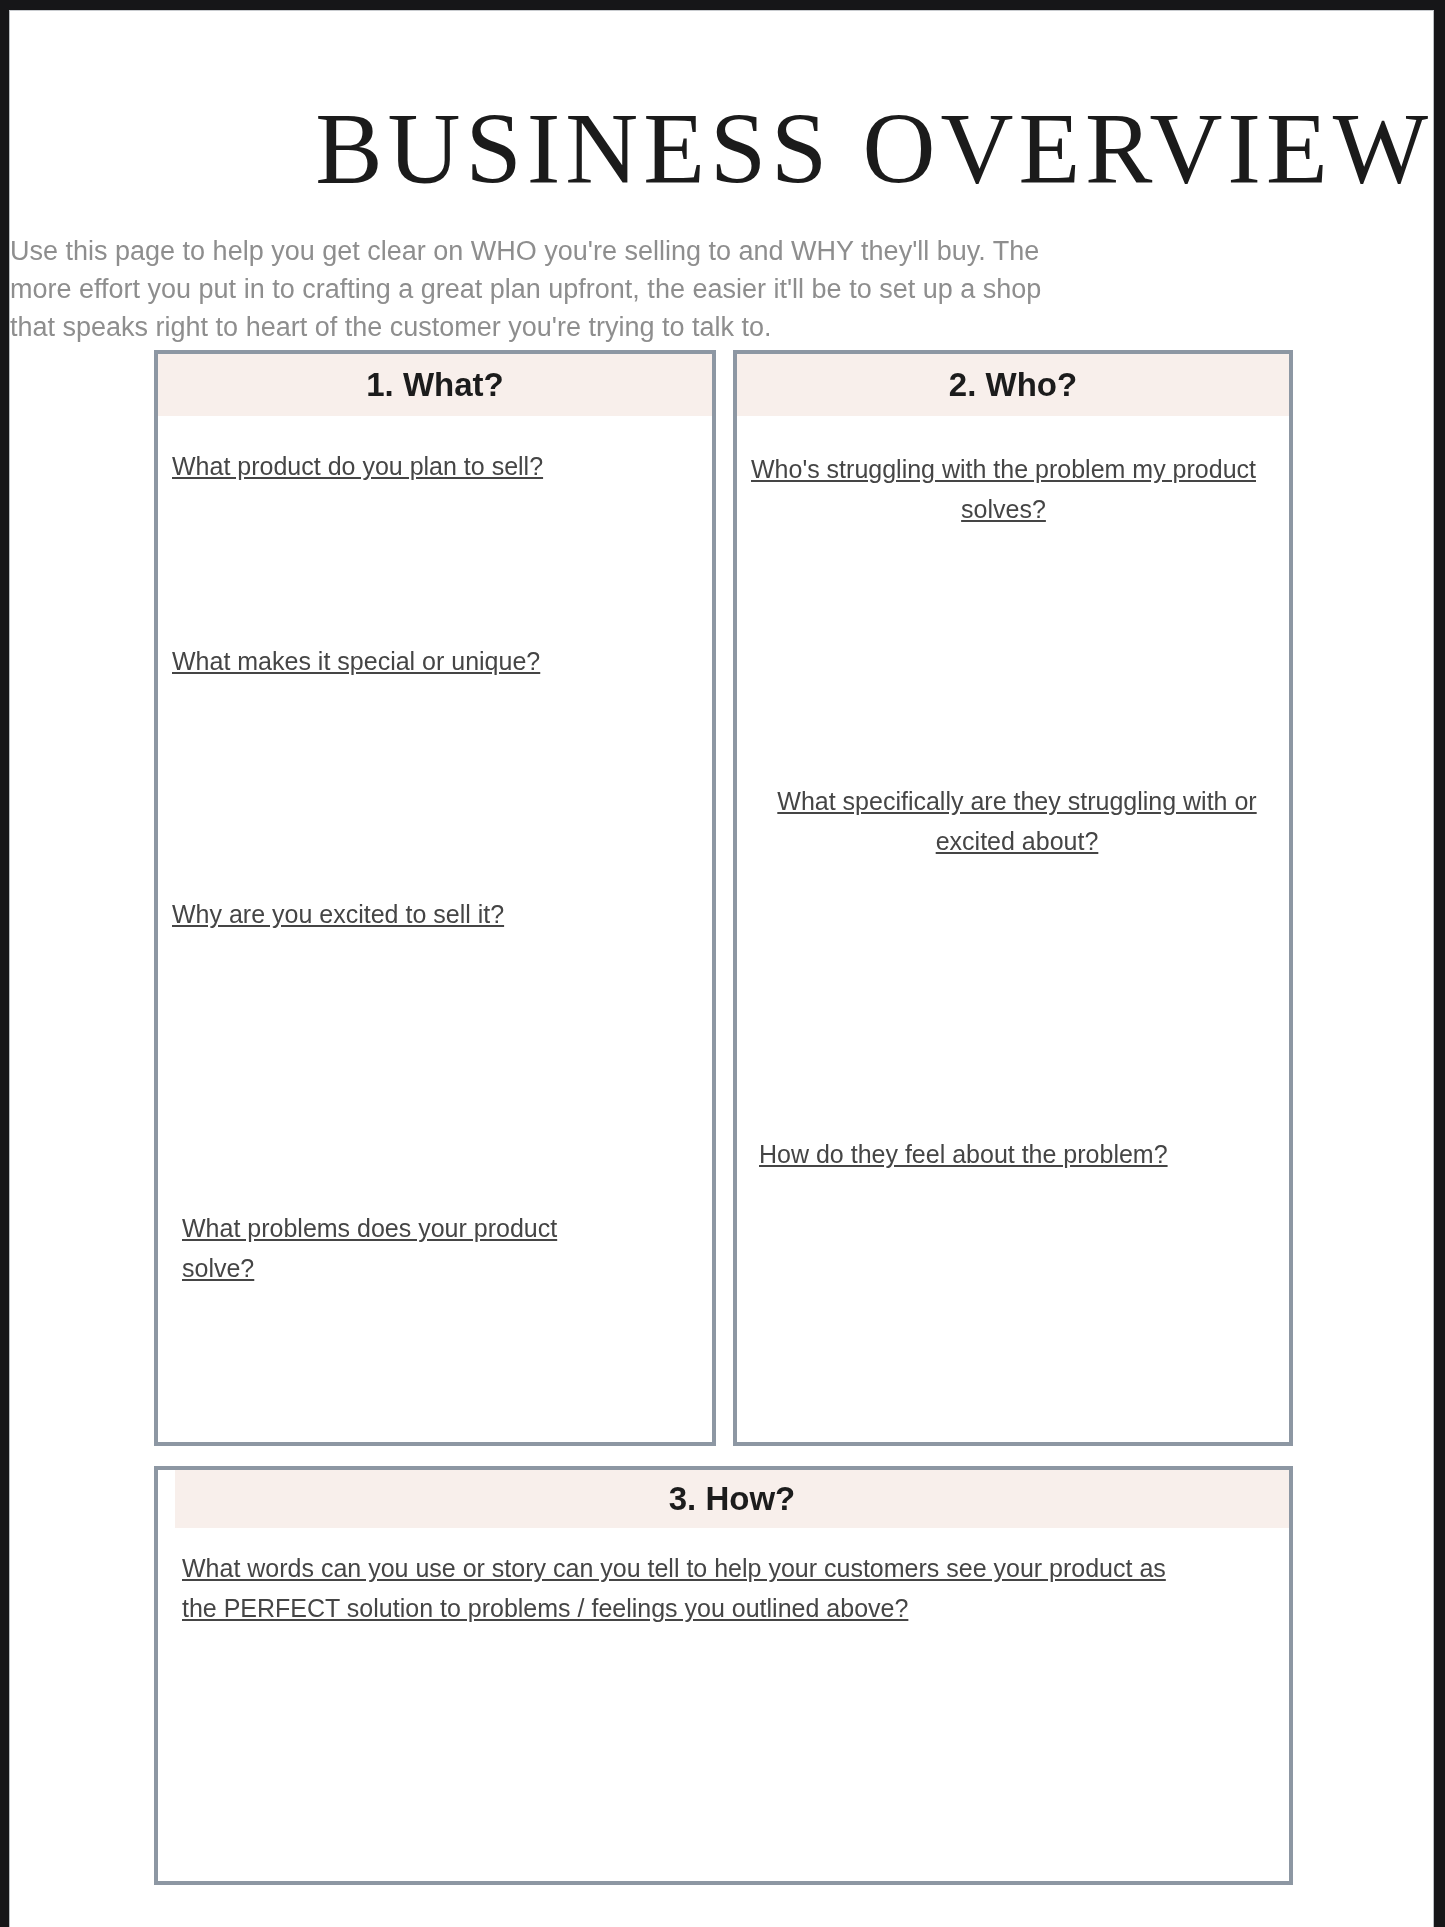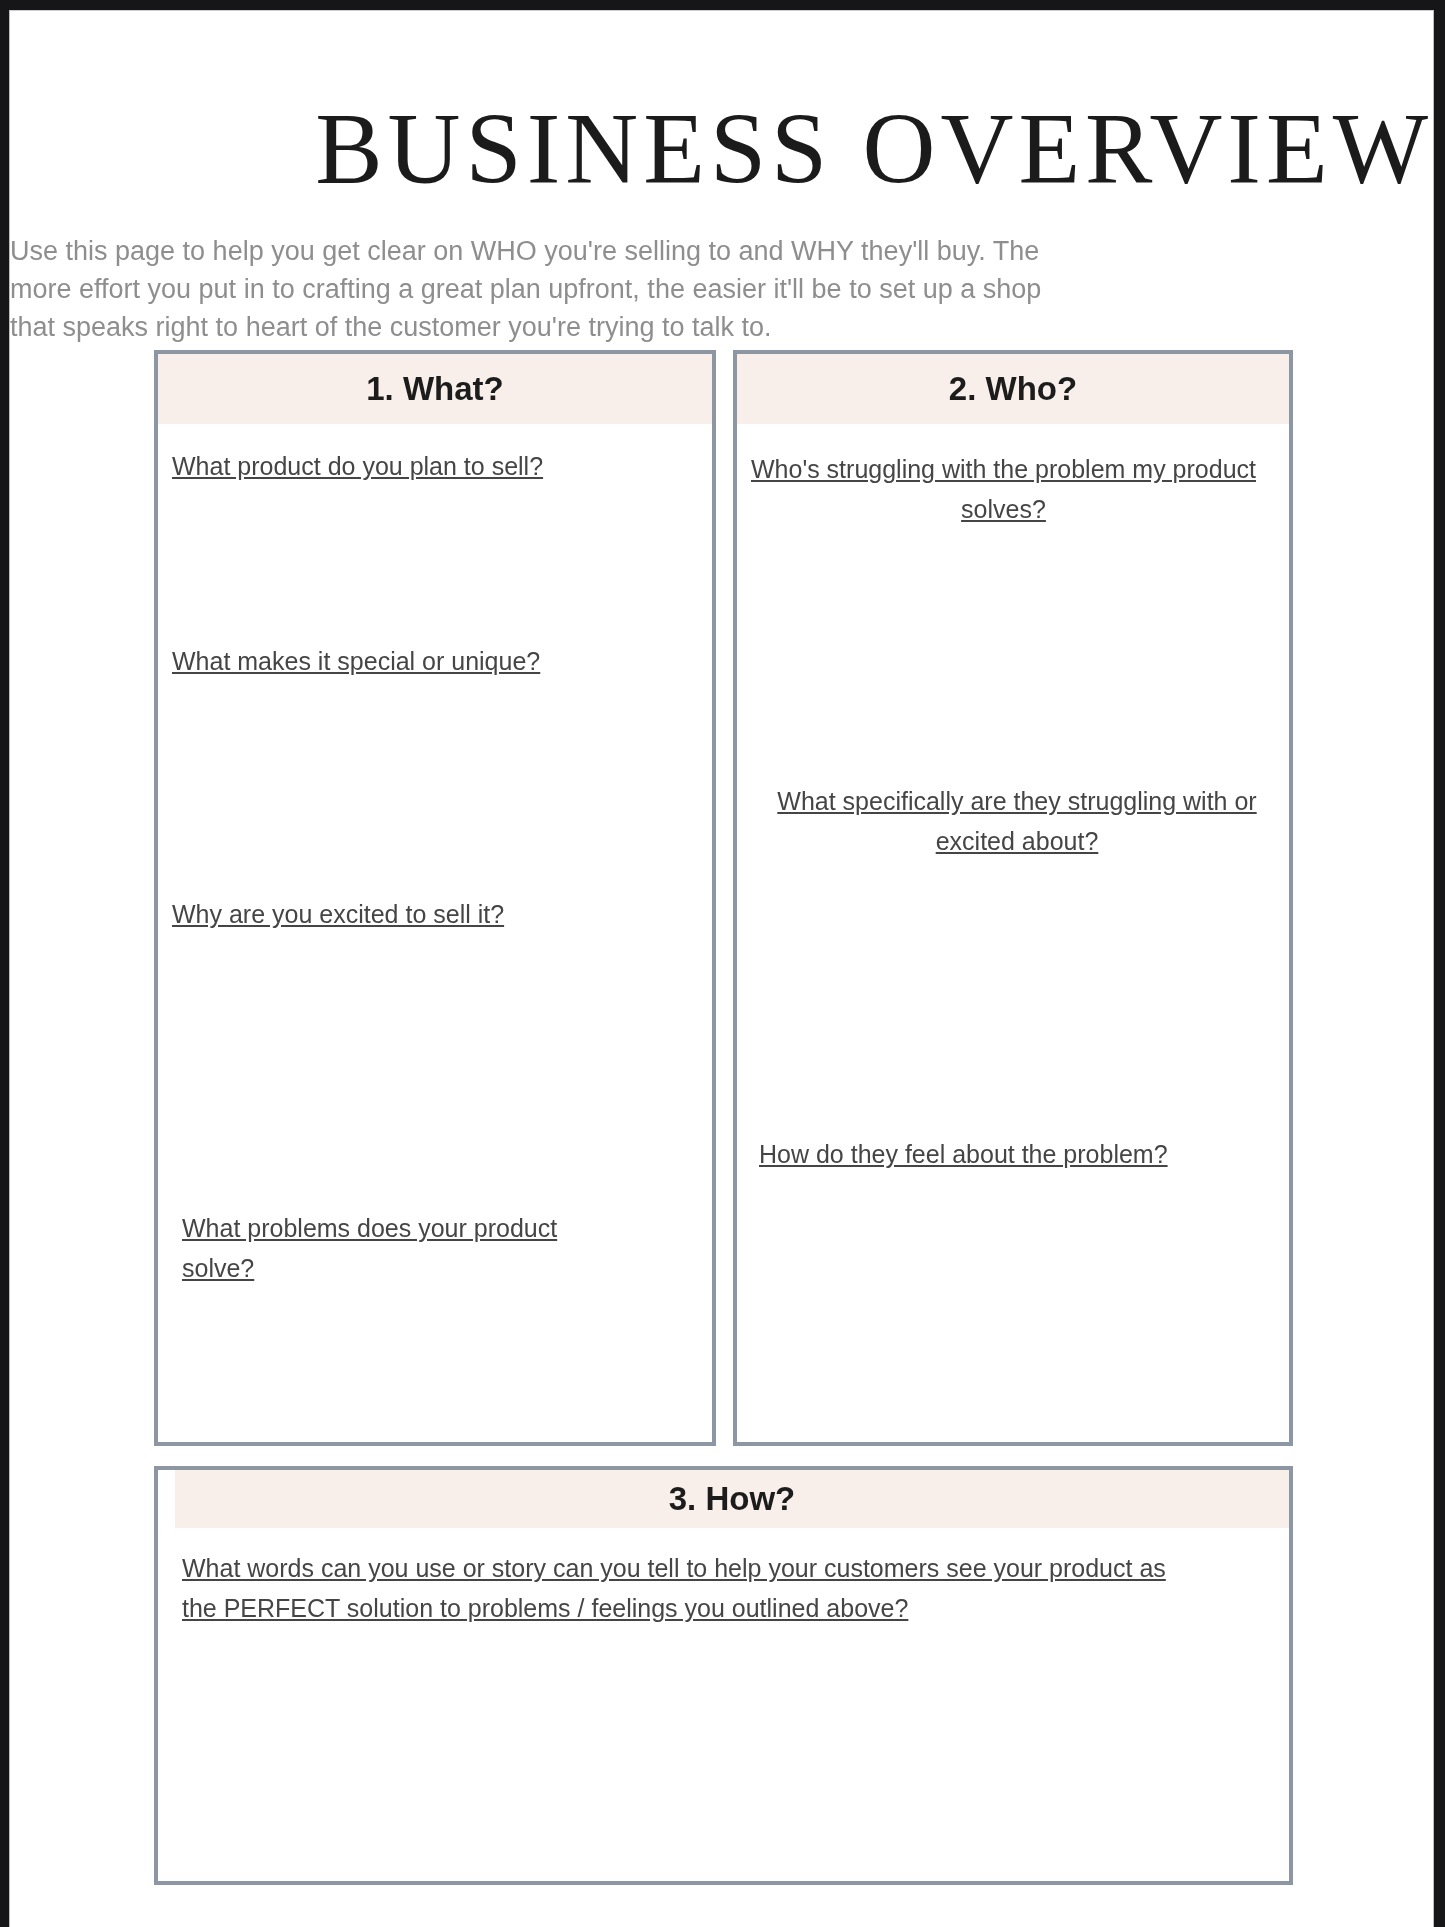--- a/index.html
+++ b/index.html
@@ -42,21 +42,21 @@
   .box {
     position:absolute;
     border:4px solid #8d97a3;
     box-sizing:border-box;
     background:#ffffff;
   }
   .box-what { left:144px; top:339px; width:562px; height:1096px; }
   .box-who  { left:723px; top:339px; width:560px; height:1096px;text-align:center; }
   .box-how  { left:144px; top:1455px; width:1139px; height:419px;padding-left:17px; }
   .box-header {
-    height:70px;
+    height:62px;
     background:#f8efeb;
     display:flex; align-items:center; justify-content:center;
     font-weight:bold;
     font-size:33px;
     color:#1c1c1c;
   }
   .box-how .box-header { height:58px; }
   .question {
     position:absolute;
     font-size:25px;

